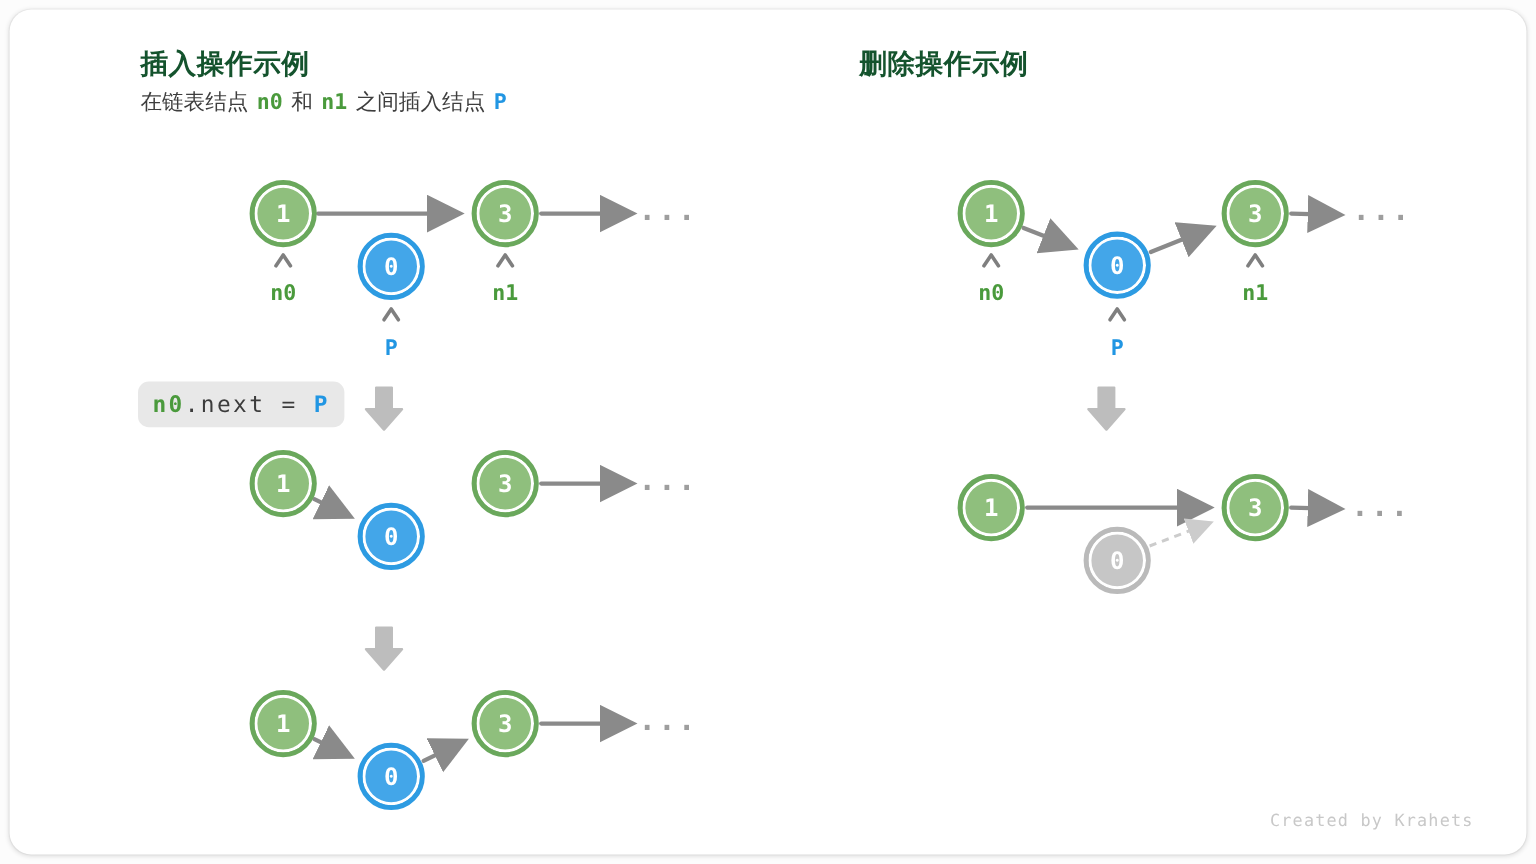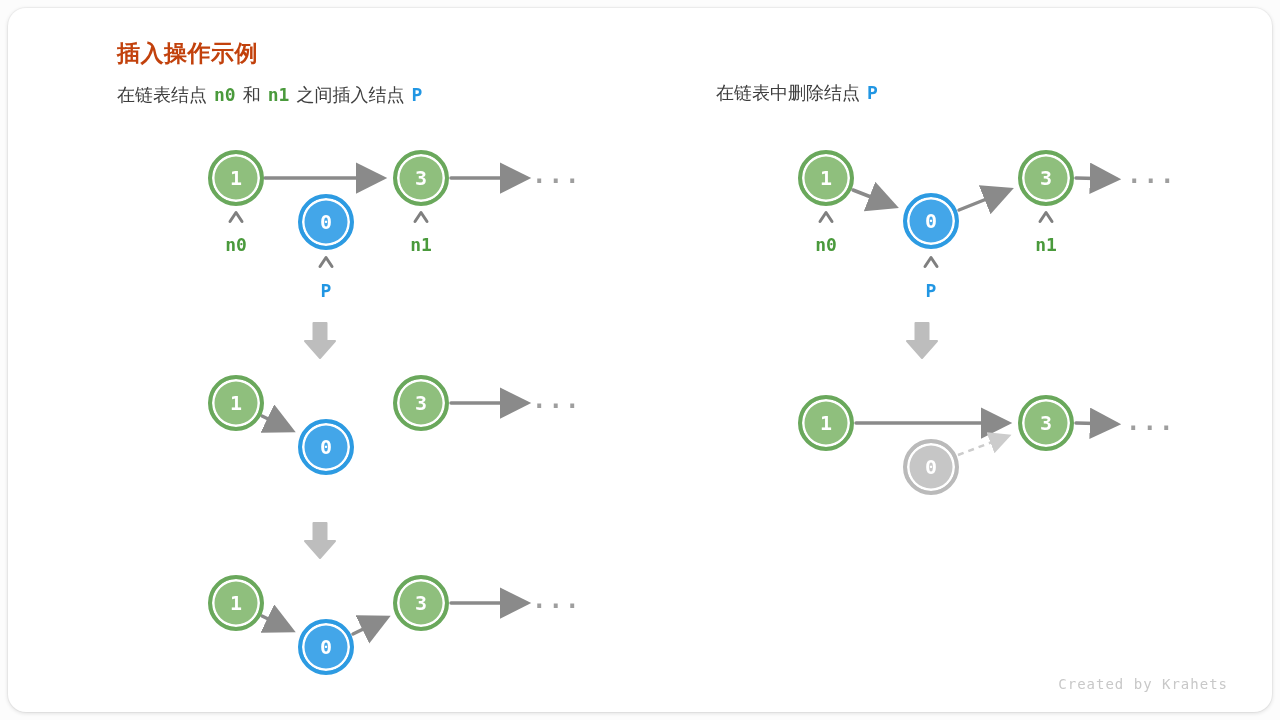--- a/index.html
+++ b/index.html
@@ -1,19 +1,19 @@
 <!DOCTYPE html>
 <html><head>
 <meta charset="utf-8">
 <style>
   html,body{margin:0;padding:0;background:#fcfcfc;}
   #canvas{position:relative;width:1280px;height:720px;font-family:"Liberation Sans",sans-serif;overflow:hidden;}
   .card{position:absolute;left:8px;top:8px;right:8px;bottom:8px;background:#ffffff;border-radius:18px;
         box-shadow:0 1px 4px rgba(0,0,0,0.14),0 0 0 1px rgba(0,0,0,0.03);}
-  .panel-title{position:absolute;font-size:23px;font-weight:700;color:#c2410c;letter-spacing:0.5px;}
+  .panel-title{position:absolute;font-size:23px;font-weight:700;color:#14532d;letter-spacing:0.5px;}
   .panel-sub{position:absolute;font-size:18px;color:#3e3e3e;white-space:nowrap;}
   .tok{font-family:"DejaVu Sans Mono","Liberation Mono",monospace;font-weight:700;margin:0 7px;}
   .tok.g{color:#4a9a3c;}
   .tok.b{color:#2196e3;}
   .node{position:absolute;width:48px;height:48px;border-radius:50%;border:4px solid #6aa85c;
         box-shadow:inset 0 0 0 2.5px #ffffff;background:#8fbf7d;display:flex;align-items:center;justify-content:center;}
   .node.blue{border-color:#2d9be2;background:#43a6e9;}
   .node.gray{border-color:#bababa;background:#c6c6c6;}
   .nv{font-family:"DejaVu Sans Mono","Liberation Mono",monospace;font-weight:700;font-size:20px;color:#ffffff;}
   .nodelabel{position:absolute;width:80px;text-align:center;font-family:"DejaVu Sans Mono","Liberation Mono",monospace;
@@ -76,38 +76,39 @@
     </g>
 
     <g fill="#bdbdbd" stroke="#bdbdbd" stroke-width="2" stroke-linejoin="round">
       <polygon points="313.5,323 326.5,323 326.5,341 335,341 320,358 305,341 313.5,341"></polygon>
       <polygon points="313.5,523 326.5,523 326.5,541 335,541 320,558 305,541 313.5,541"></polygon>
       <polygon points="915.5,323 928.5,323 928.5,341 937,341 922,358 907,341 915.5,341"></polygon>
     </g>
   </svg>
 
   <div class="panel-title" style="left:117px;top:38px">插入操作示例</div>
-  <div class="panel-sub" style="left:117px;top:83px">
+  <div class="panel-sub" style="left:117px;top:73px">
     <span>在链表结点</span><span class="tok g">n0</span><span>和</span><span class="tok g">n1</span><span>之间插入结点</span><span class="tok b">P</span>
   </div>
 
   <div class="node" style="left:208px;top:150px">
       <span class="nv">1</span>
     </div>
   <div class="node" style="left:393px;top:150px">
       <span class="nv">3</span>
     </div>
   <div class="node blue" style="left:298px;top:194px">
       <span class="nv">0</span>
     </div>
   <div class="dots" style="left:532px;top:163px">...</div>
   <div class="nodelabel g" style="left:196px;top:234px">n0</div>
   <div class="nodelabel g" style="left:381px;top:234px">n1</div>
   <div class="nodelabel b" style="left:286px;top:280px">P</div>
 
+  <div class="codebox" style="left:115px;top:318px"><span class="kg">n0</span><span>.next = </span><span class="kb">P</span></div>
 
   <div class="node" style="left:208px;top:375px">
       <span class="nv">1</span>
     </div>
   <div class="node blue" style="left:298px;top:419px">
       <span class="nv">0</span>
     </div>
   <div class="node" style="left:393px;top:375px">
       <span class="nv">3</span>
     </div>
@@ -118,23 +119,21 @@
       <span class="nv">1</span>
     </div>
   <div class="node blue" style="left:298px;top:619px">
       <span class="nv">0</span>
     </div>
   <div class="node" style="left:393px;top:575px">
       <span class="nv">3</span>
     </div>
   <div class="dots" style="left:532px;top:588px">...</div>
 
-  <div class="panel-sub" style="left:716px;top:81px">
-    <span>在链表中删除结点</span><span class="tok b">P</span>
-  </div>
+  <div class="panel-title" style="left:716px;top:38px">删除操作示例</div>
 
   <div class="node" style="left:798px;top:150px">
       <span class="nv">1</span>
     </div>
   <div class="node blue" style="left:903px;top:193px">
       <span class="nv">0</span>
     </div>
   <div class="node" style="left:1018px;top:150px">
       <span class="nv">3</span>
     </div>

